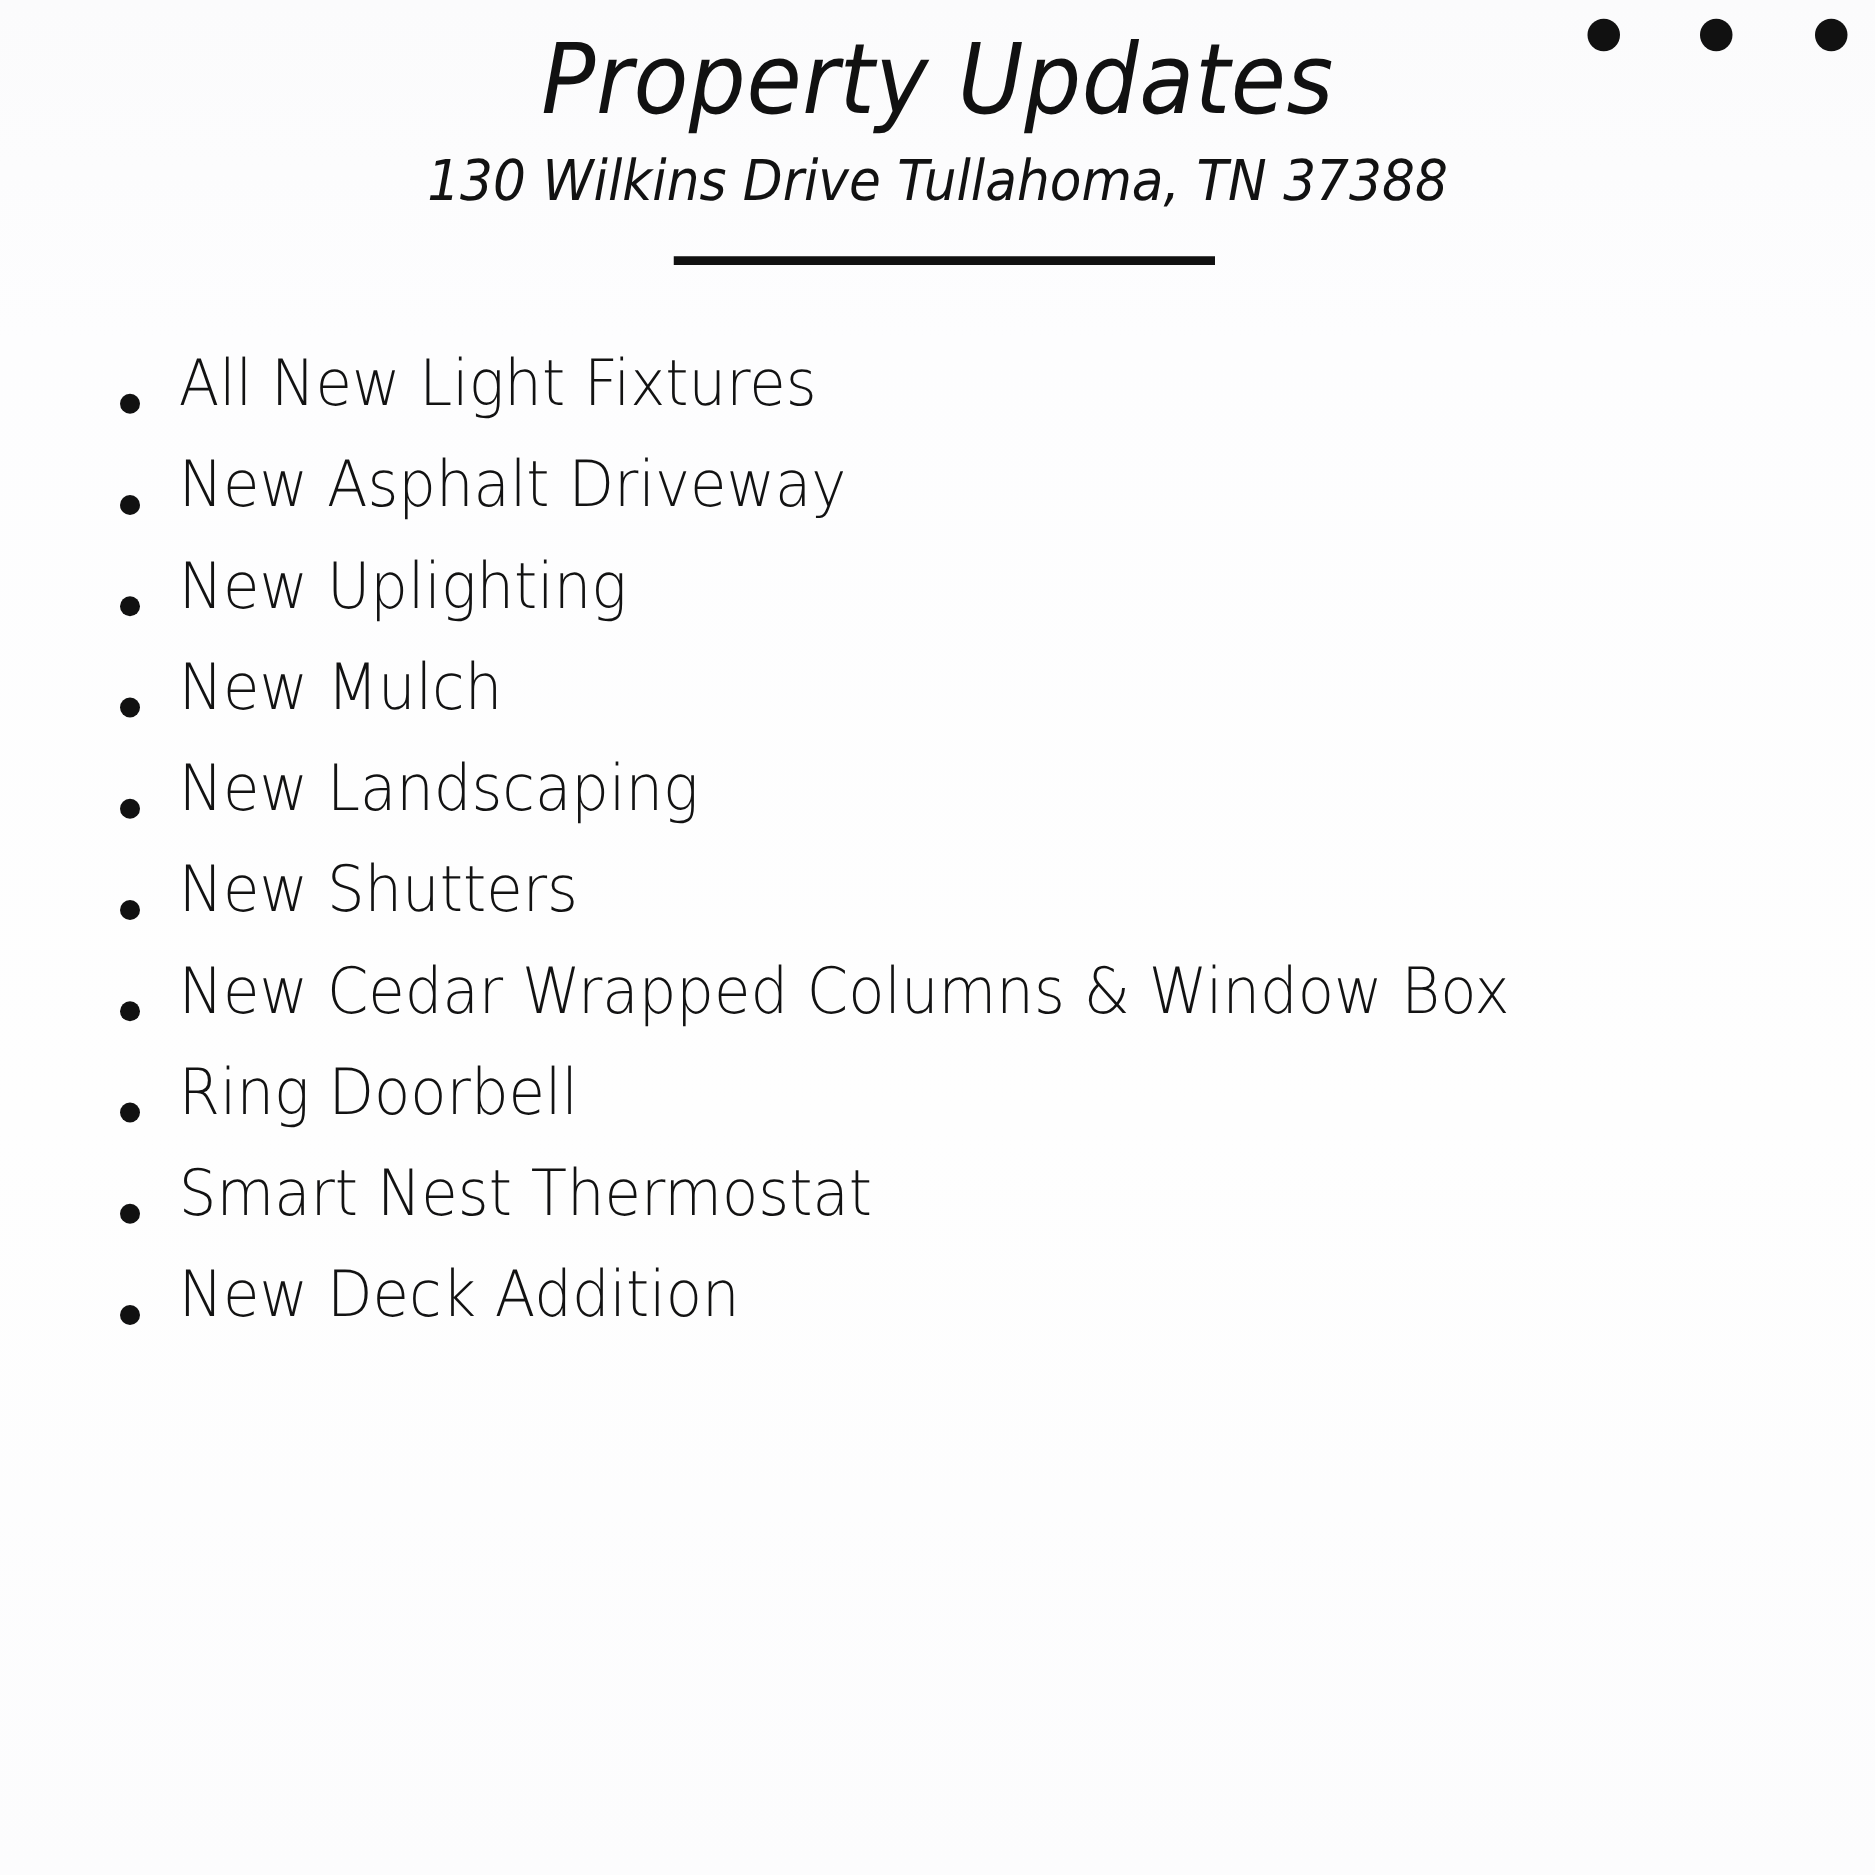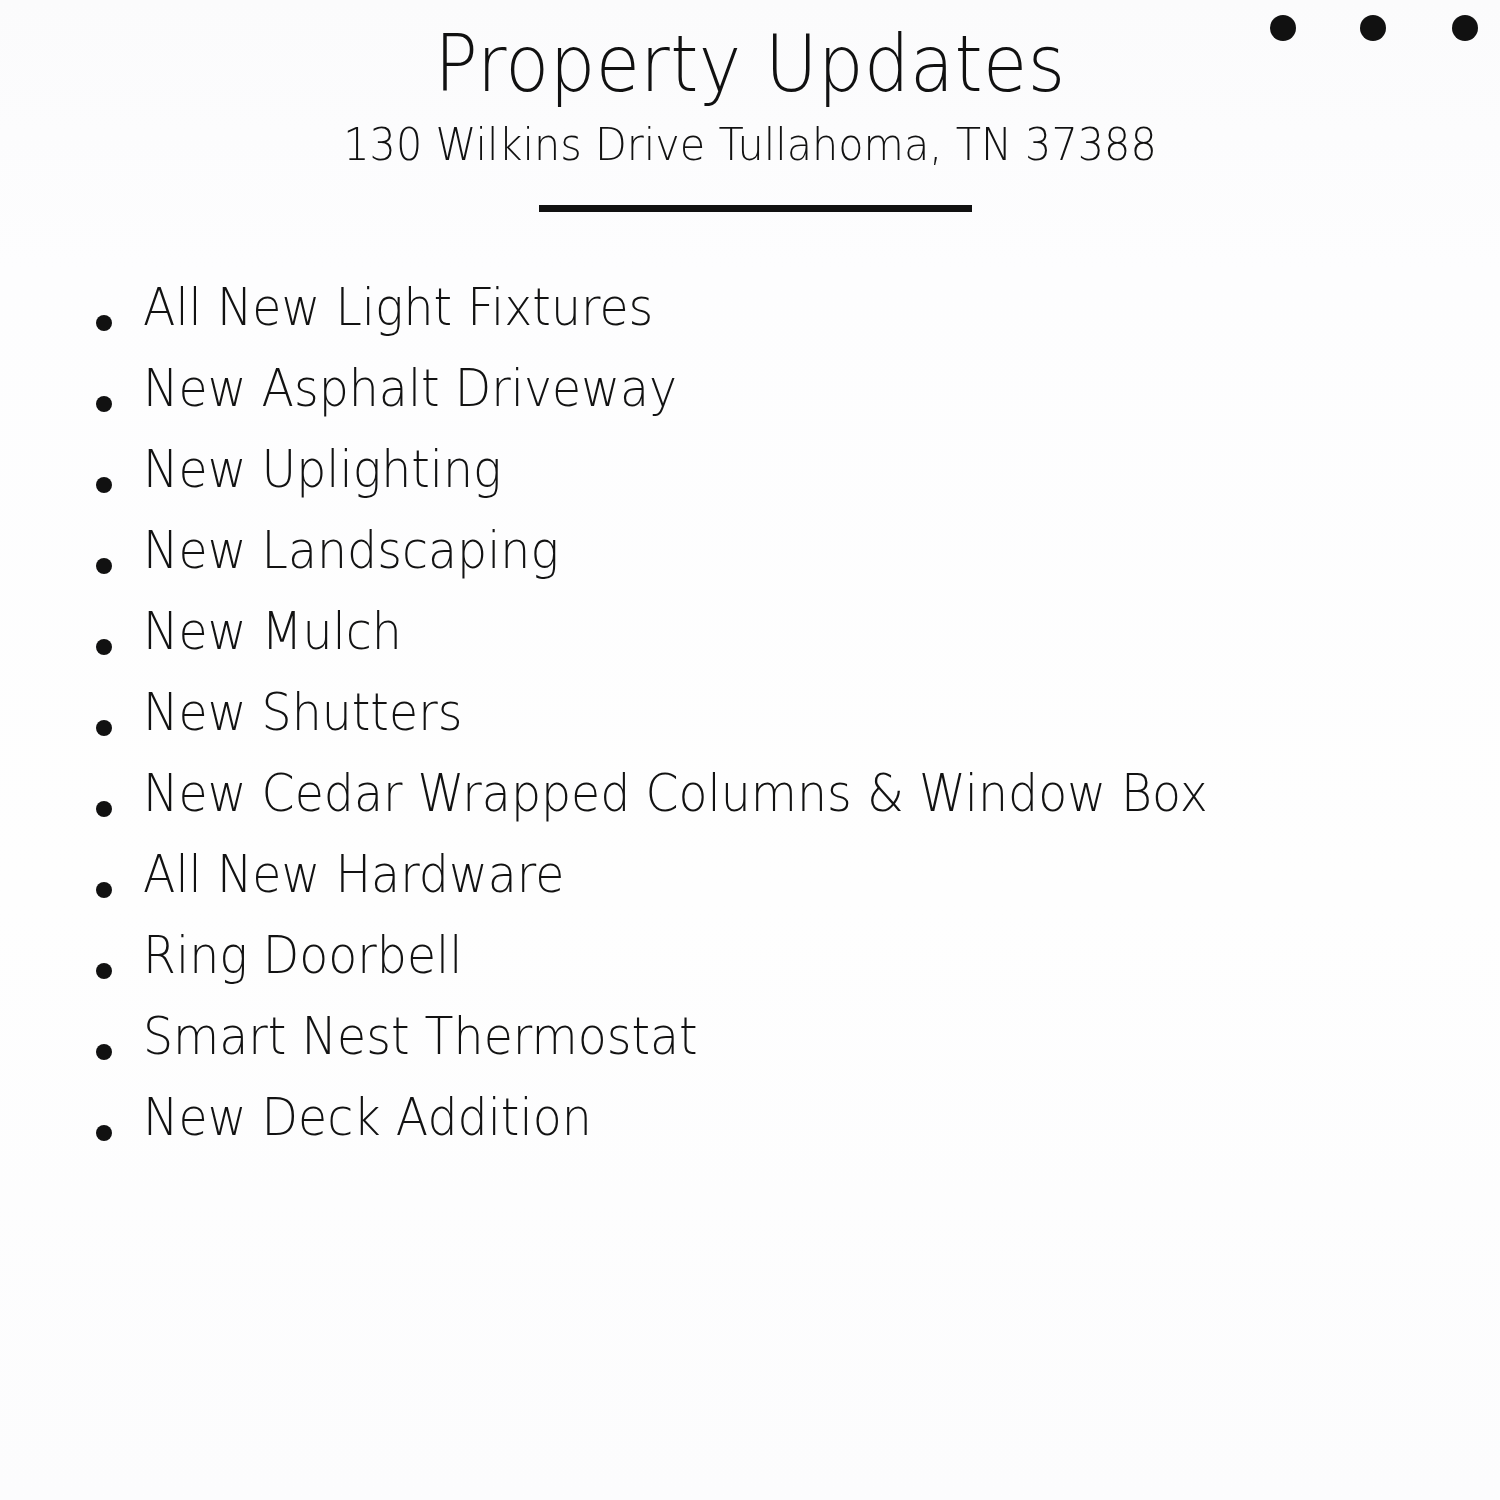--- a/index.html
+++ b/index.html
@@ -46,20 +46,21 @@
   .dot-2 { left: 1360px; }
   .dot-3 { left: 1452px; }
 
   
   .header {
     position: absolute;
     top: 0;
     left: 0;
     width: 1500px;
     text-align: center;
+    font-style: italic;
   }
   .title {
     margin: 0;
     padding-top: 22px;
     font-family: "DejaVu Sans", "Liberation Sans", sans-serif;
     font-weight: 300;
     font-size: 78px;
     line-height: 1.08;
     letter-spacing: 0.5px;
     color: #111111;
@@ -154,37 +155,33 @@
     <li class="update-item">
       <span class="bullet"></span>
       <span class="item-label">New Asphalt Driveway</span>
     </li>
     <li class="update-item">
       <span class="bullet"></span>
       <span class="item-label">New Uplighting</span>
     </li>
     <li class="update-item">
       <span class="bullet"></span>
-      <span class="item-label">New Landscaping</span>
+      <span class="item-label">New Mulch</span>
     </li>
     <li class="update-item">
       <span class="bullet"></span>
-      <span class="item-label">New Mulch</span>
+      <span class="item-label">New Landscaping</span>
     </li>
     <li class="update-item">
       <span class="bullet"></span>
       <span class="item-label">New Shutters</span>
     </li>
     <li class="update-item">
       <span class="bullet"></span>
       <span class="item-label">New Cedar Wrapped Columns &amp; Window Box</span>
-    </li>
-    <li class="update-item">
-      <span class="bullet"></span>
-      <span class="item-label">All New Hardware</span>
     </li>
     <li class="update-item">
       <span class="bullet"></span>
       <span class="item-label">Ring Doorbell</span>
     </li>
     <li class="update-item">
       <span class="bullet"></span>
       <span class="item-label">Smart Nest Thermostat</span>
     </li>
     <li class="update-item">

